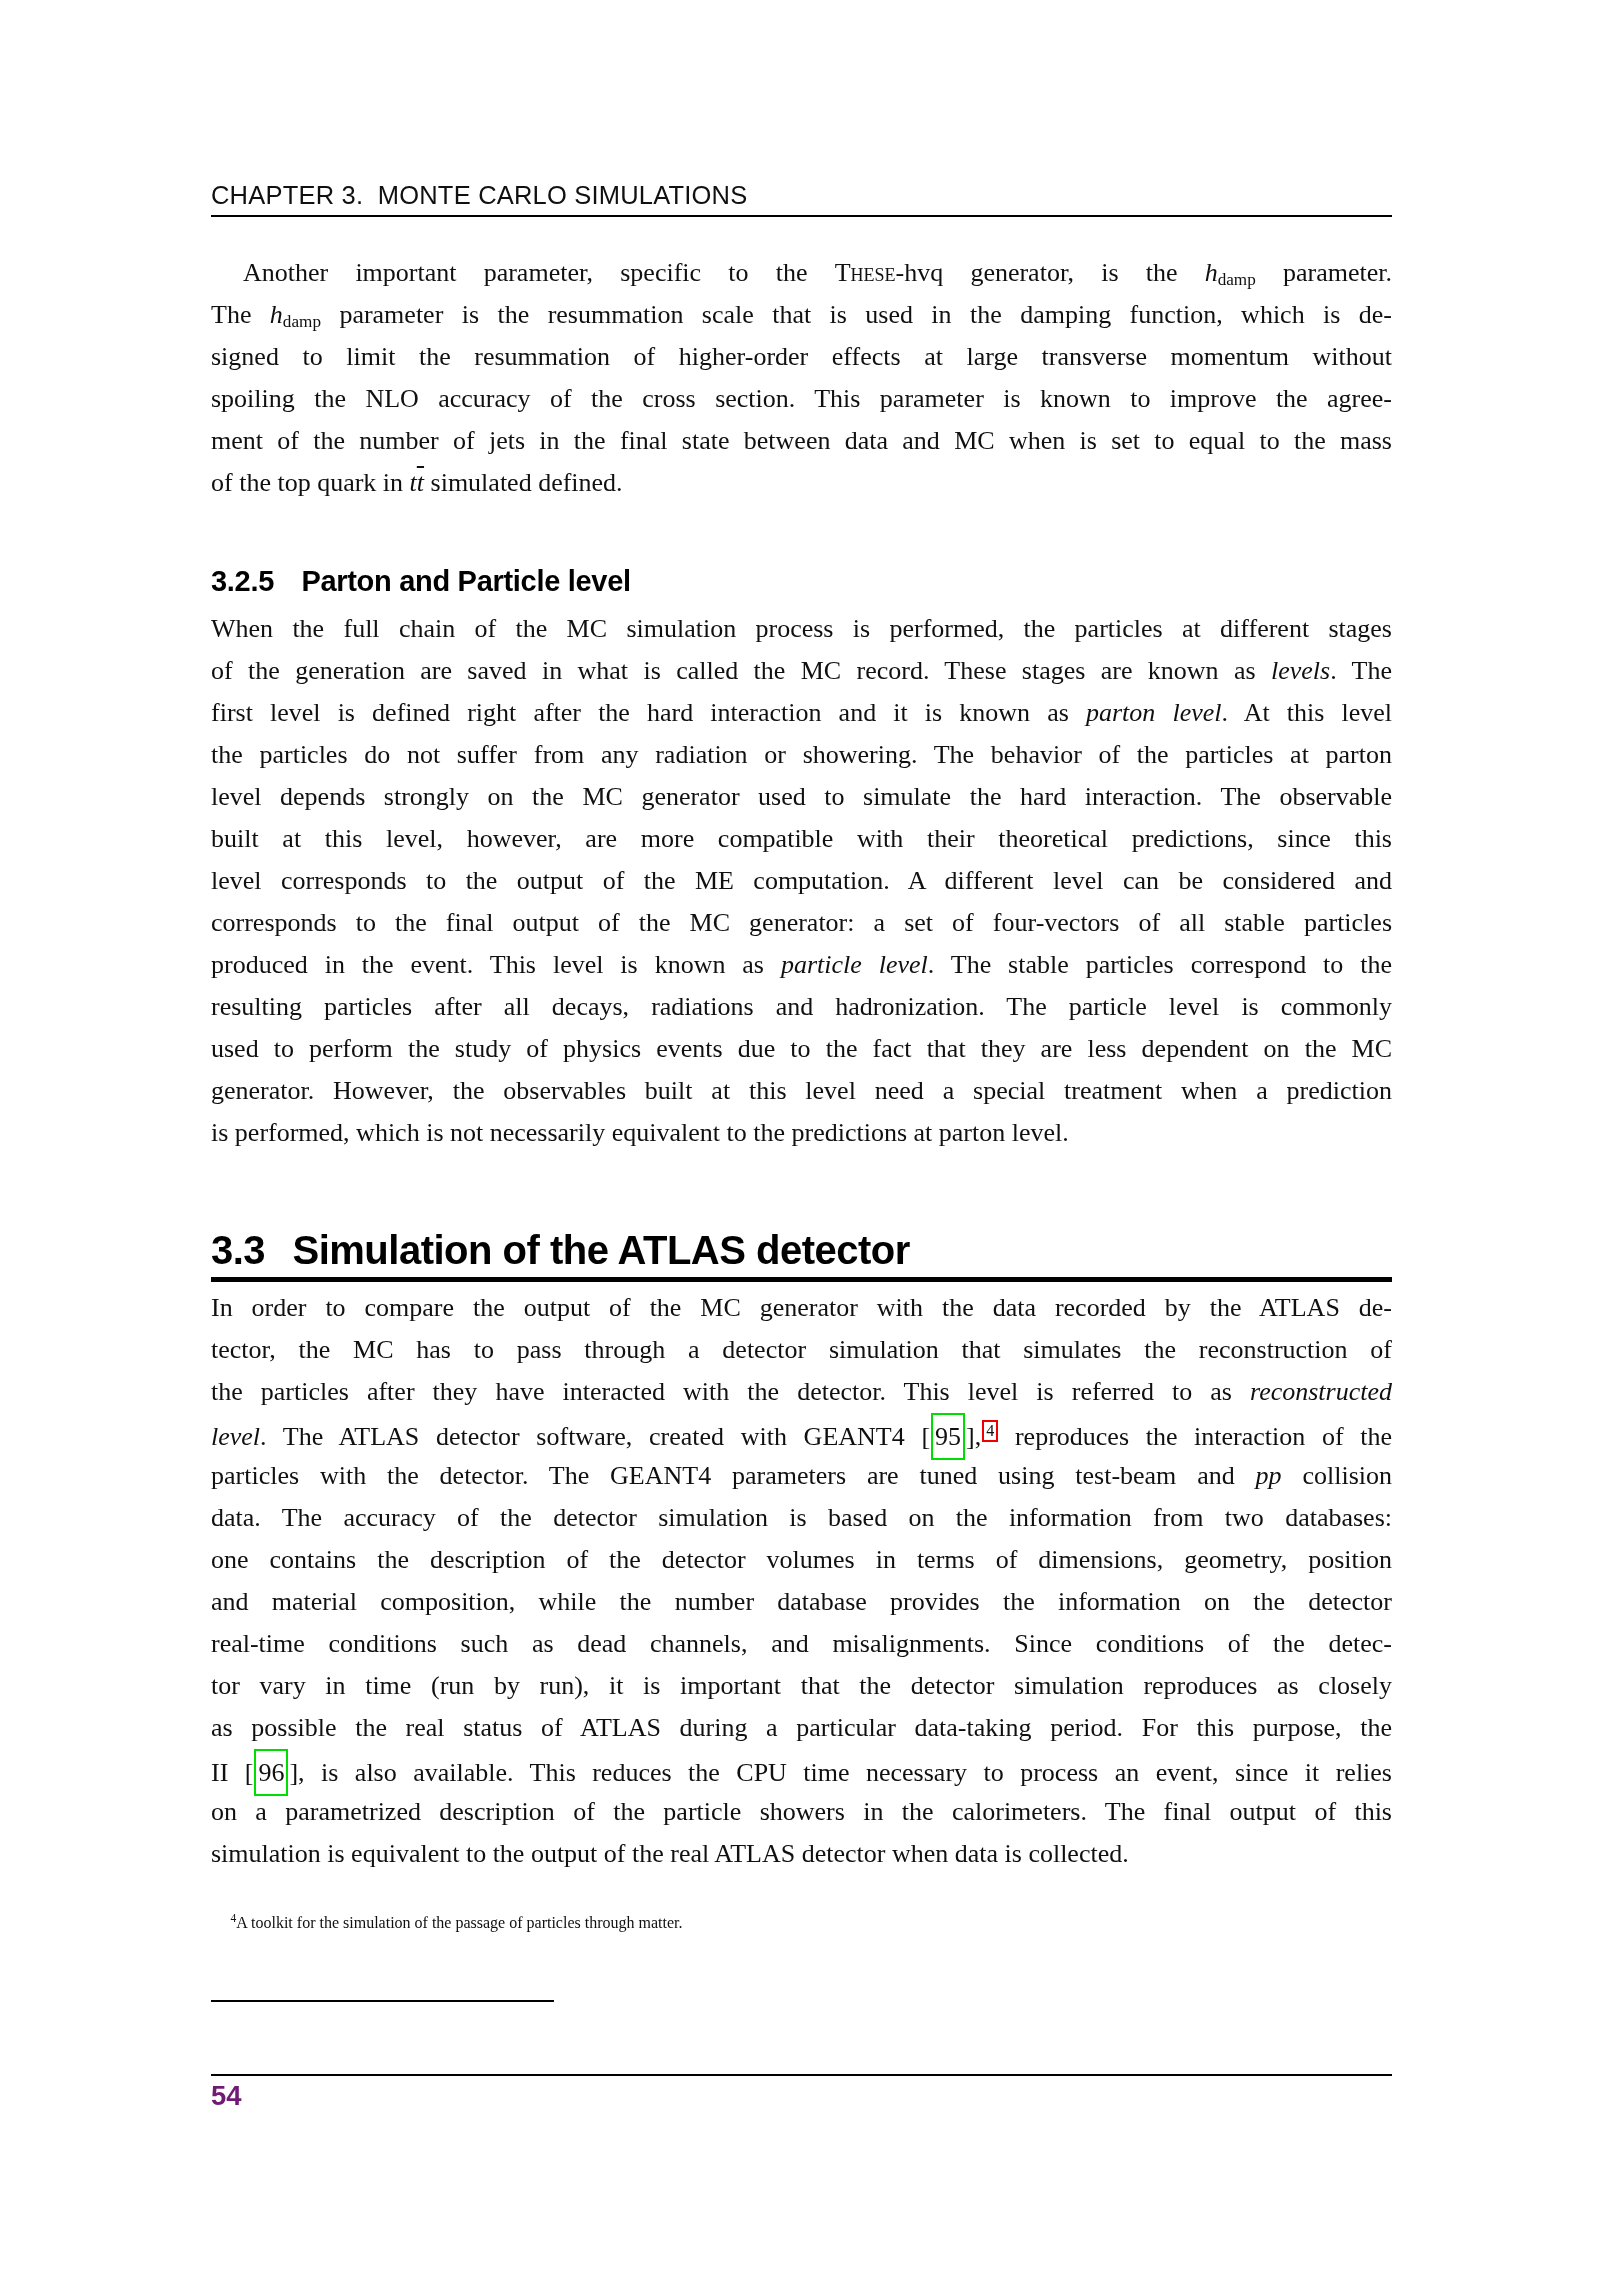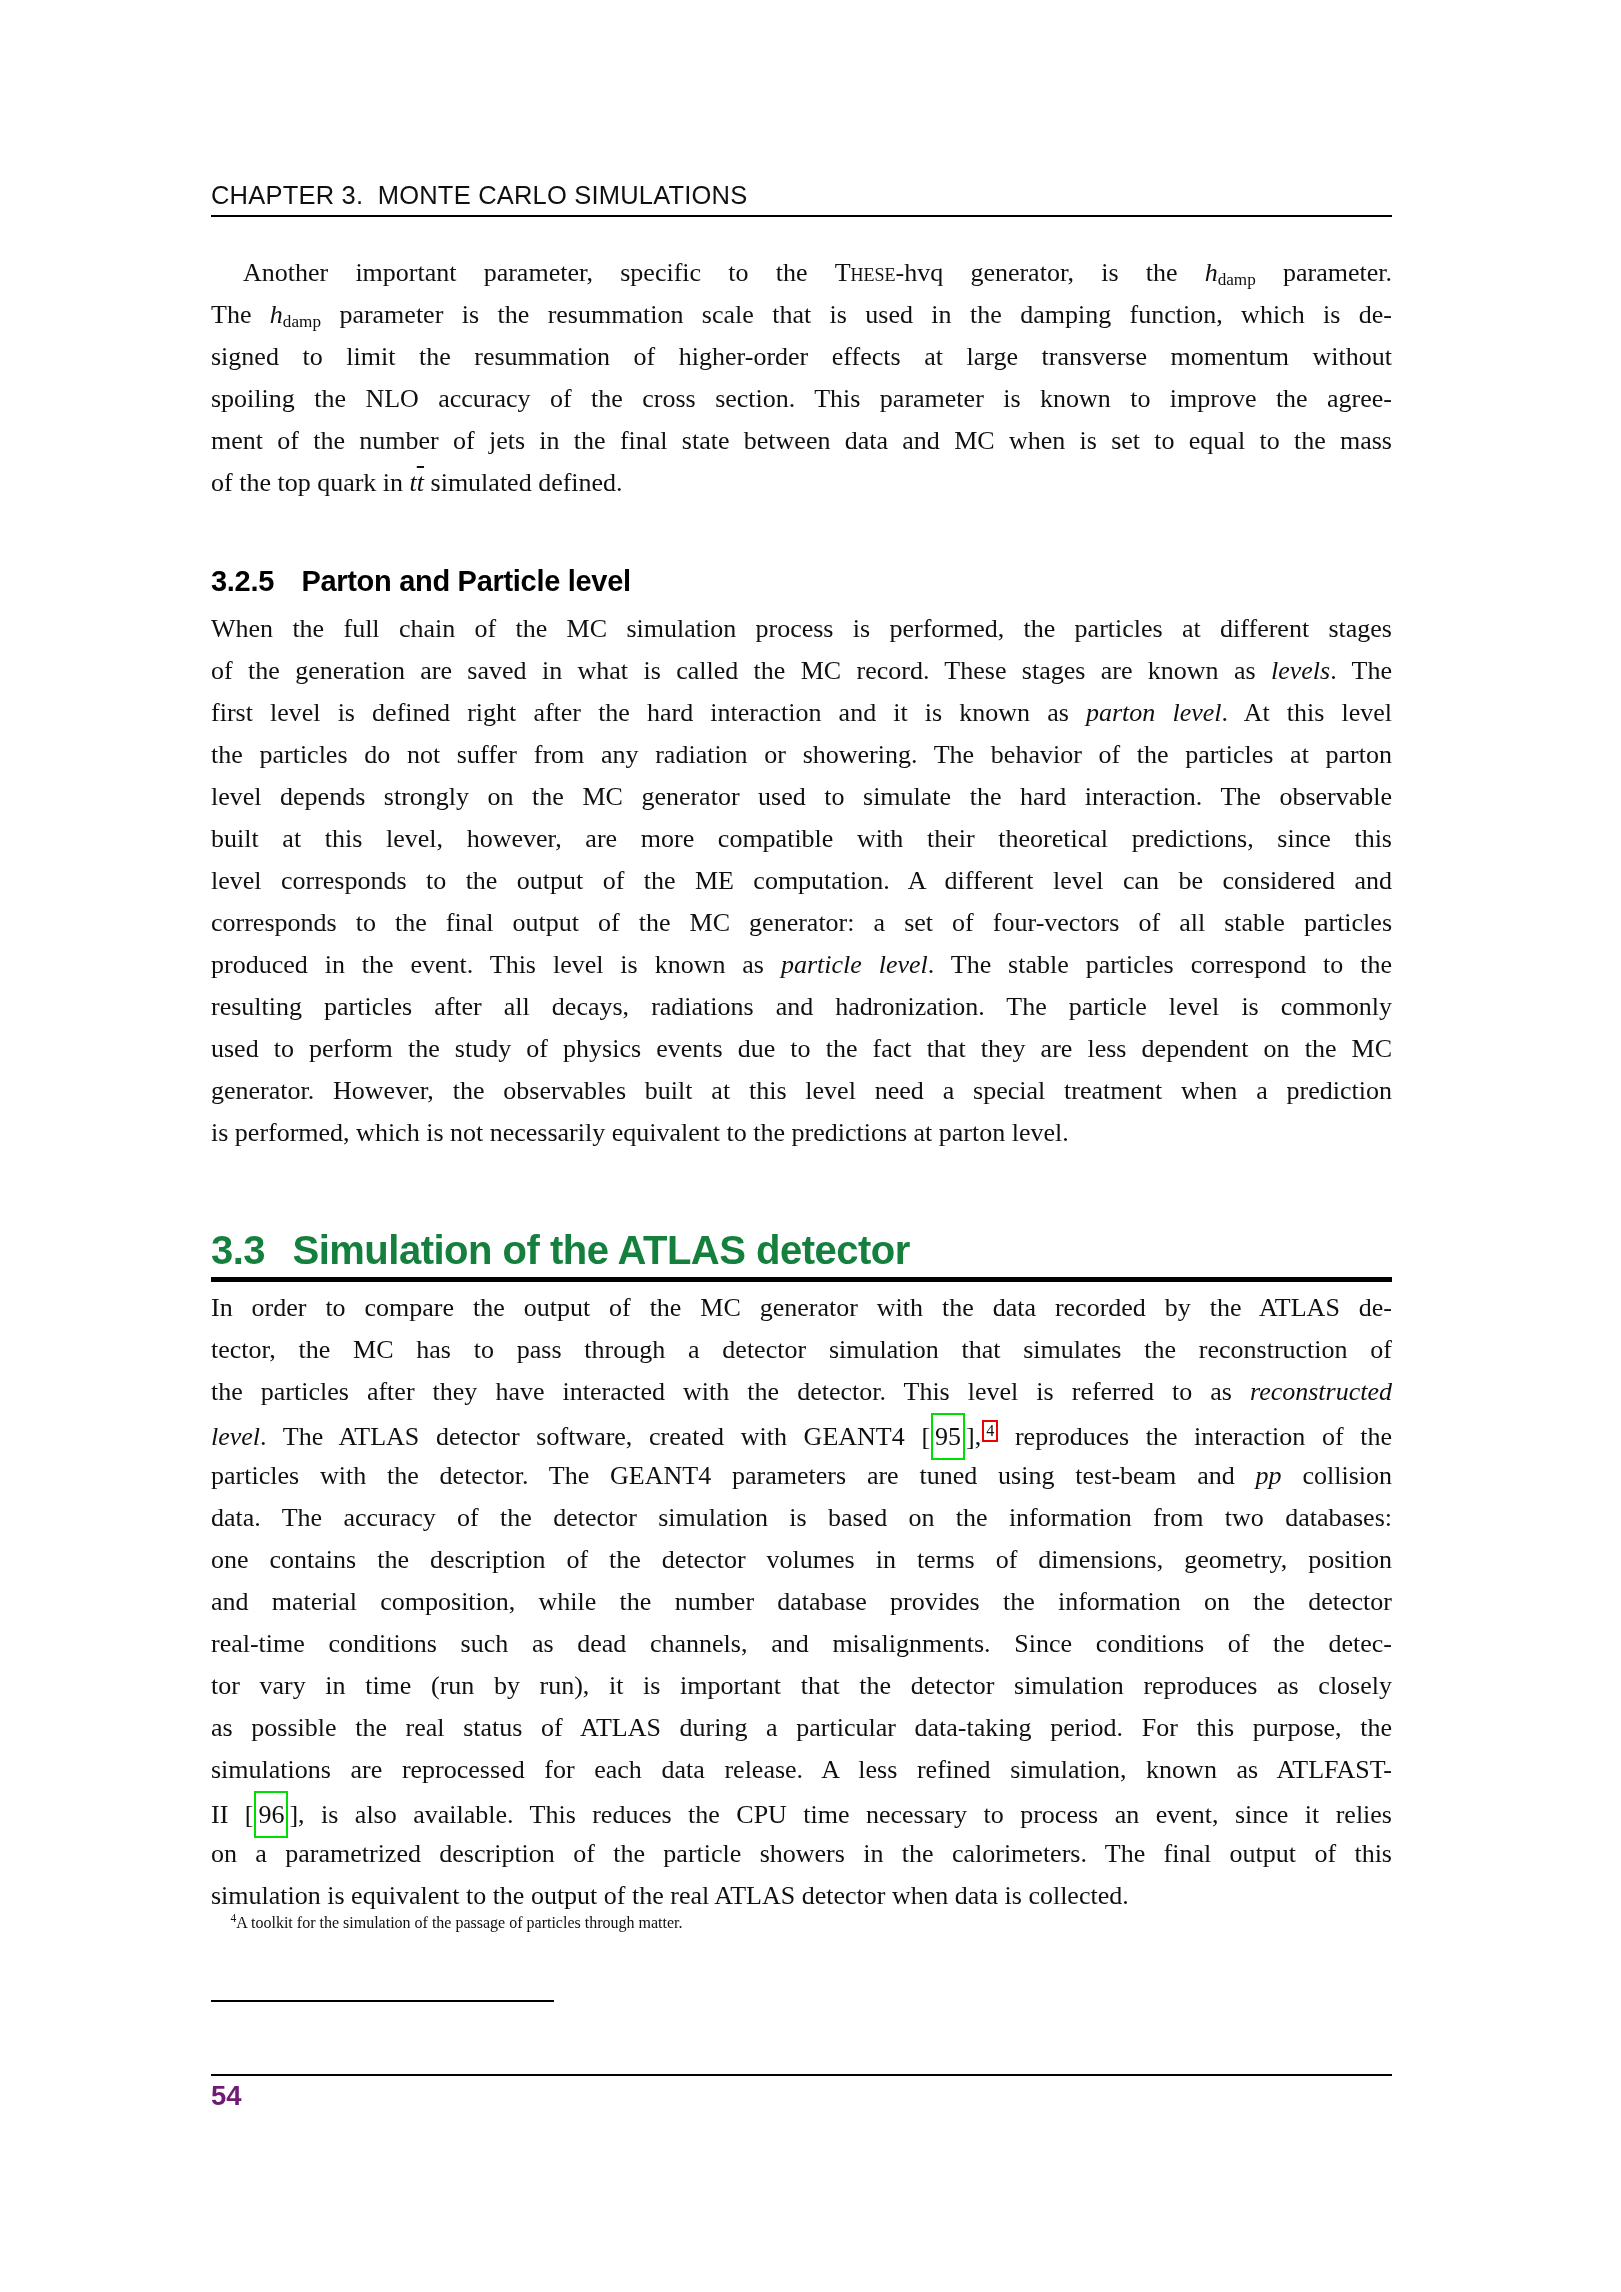--- a/index.html
+++ b/index.html
@@ -53,21 +53,21 @@
     left:211px;top:564px;width:1181px;
     font-family:"Liberation Sans","DejaVu Sans",sans-serif;
     font-size:29px;font-weight:700;letter-spacing:-0.3px;
     line-height:35px;color:#000;
   }
   .subsection-heading .h-num{margin-right:27.4px;}
   .section-heading{
     left:211px;top:1227px;width:1181px;
     font-family:"Liberation Sans","DejaVu Sans",sans-serif;
     font-size:40px;font-weight:700;letter-spacing:-0.5px;
-    line-height:47px;color:#15803d;
+    line-height:47px;color:#000000;
   }
   .section-heading .h-num{margin-right:27.4px;}
   .section-rule{left:211px;top:1277px;width:1181px;height:4.9px;background:#000;}
   
   .footnote-rule{left:211px;top:2000px;width:343px;height:2px;background:#000;}
   .footnote{
     left:211px;top:1908px;width:1181px;
     font-size:16px;line-height:29px;text-indent:19.6px;
   }
   .fn-marker{font-size:.72em;line-height:0;}
@@ -126,21 +126,20 @@
       <div class="tline"><span>tector, the MC has to pass through a detector simulation that simulates the reconstruction of</span></div>
       <div class="tline"><span>the particles after they have interacted with the detector. This level is referred to as </span><span class="seg-i">reconstructed</span></div>
       <div class="tline"><span class="seg-i">level</span><span>. The ATLAS detector software, created with GEANT4 [</span><span class="seg-boxg" style="border-color: rgb(0, 221, 0);">95</span><span>],</span><span class="seg-boxr" style="border-color: rgb(238, 0, 0);">4</span><span> reproduces the interaction of the</span></div>
       <div class="tline"><span>particles with the detector. The GEANT4 parameters are tuned using test-beam and </span><span class="seg-i">pp</span><span> collision</span></div>
       <div class="tline"><span>data.  The accuracy of the detector simulation is based on the information from two databases:</span></div>
       <div class="tline"><span>one contains the description of the detector volumes in terms of dimensions, geometry, position</span></div>
       <div class="tline"><span>and material composition, while the number database provides the information on the detector</span></div>
       <div class="tline"><span>real-time conditions such as dead channels, and misalignments.  Since conditions of the detec-</span></div>
       <div class="tline"><span>tor vary in time (run by run), it is important that the detector simulation reproduces as closely</span></div>
       <div class="tline"><span>as possible the real status of ATLAS during a particular data-taking period. For this purpose, the</span></div>
-      <div class="tline"><span>simulations are reprocessed for each data release. A less refined simulation, known as ATLFAST-</span></div>
       <div class="tline"><span>II [</span><span class="seg-boxg" style="border-color: rgb(0, 221, 0);">96</span><span>], is also available.  This reduces the CPU time necessary to process an event, since it relies</span></div>
       <div class="tline"><span>on a parametrized description of the particle showers in the calorimeters. The final output of this</span></div>
       <div class="tline last"><span>simulation is equivalent to the output of the real ATLAS detector when data is collected.</span></div>
     </div>
 
   <div class="abs footnote-rule"></div>
   <div class="abs footnote"><sup class="fn-marker">4</sup><span>A toolkit for the simulation of the passage of particles through matter.</span></div>
 
   <div class="abs footer-rule"></div>
   <div class="abs page-number">54</div>

